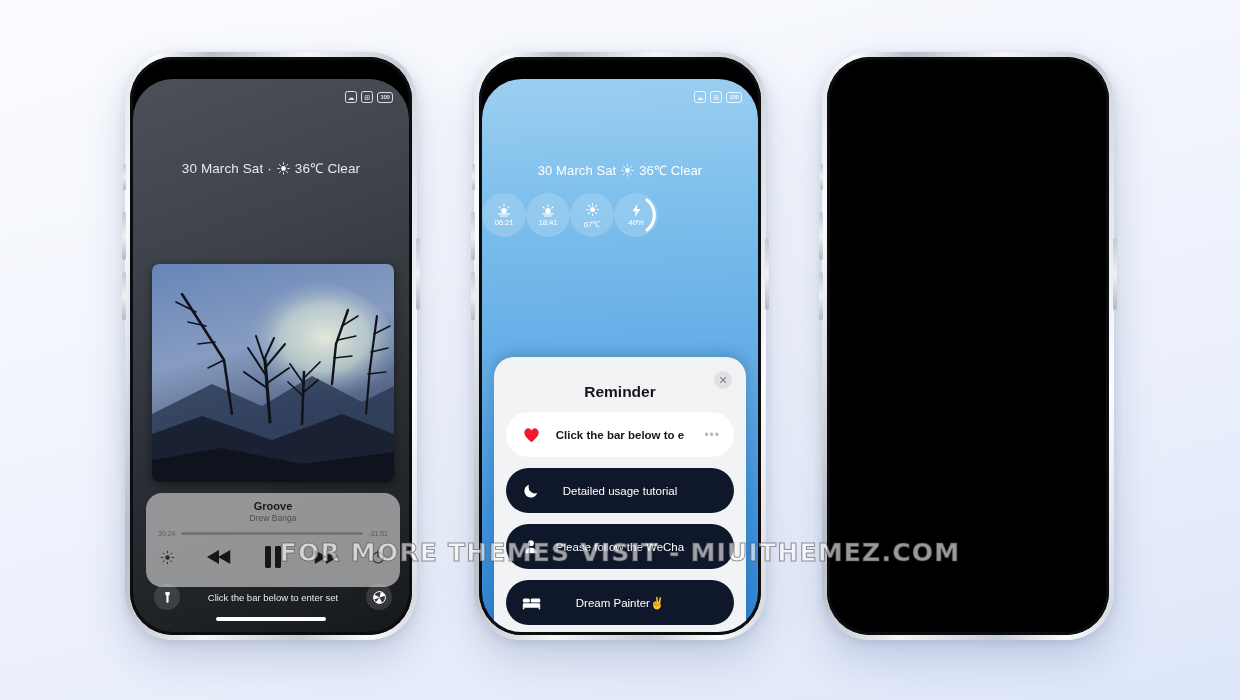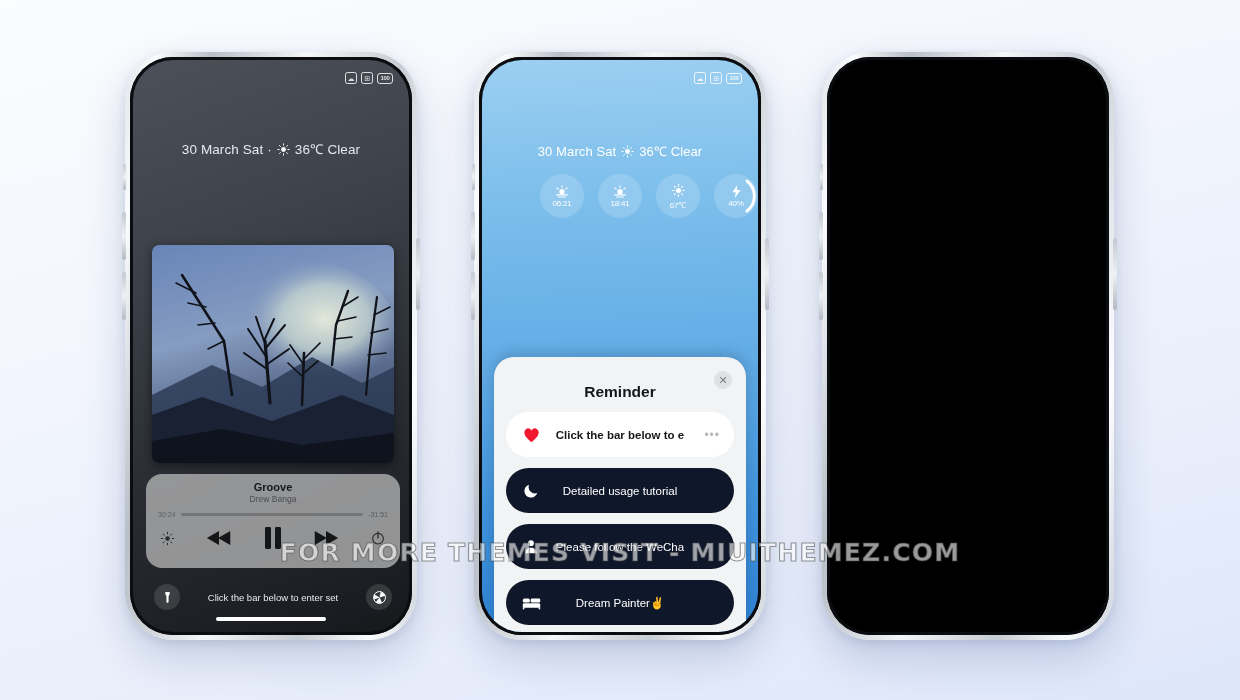--- a/index.html
+++ b/index.html
@@ -16,21 +16,21 @@
     border-radius:48px;
     background: linear-gradient(100deg,#dfe3e8 0%,#fbfcfd 8%,#b9bfc7 22%,#f4f6f8 46%,#c7cdd4 70%,#fcfdfe 88%,#cfd5dc 100%);
     padding:5px;
     box-shadow: 0 18px 40px rgba(60,80,130,.22), 0 3px 10px rgba(60,80,130,.14);
   }
   .phone-inner {
     width:100%; height:100%; border-radius:43px; overflow:hidden;
     position:relative; background:#000;
     box-shadow: inset 0 0 0 3px #0b0d10;
   }
-  .screen { position:absolute; inset:3px; border-radius:40px; overflow:hidden; }
+  .screen { position:absolute; inset:3px; border-radius:40px; overflow:hidden;margin-top:19px; }
 
   
   .btn-side { position:absolute; background:linear-gradient(180deg,#c3c9d1,#eef1f4,#b4bac2); border-radius:2px; }
   .bs-l1 { left:-2px; top:112px; width:3px; height:26px; }
   .bs-l2 { left:-3px; top:160px; width:4px; height:48px; }
   .bs-l3 { left:-3px; top:220px; width:4px; height:48px; }
   .bs-r1 { right:-3px; top:186px; width:4px; height:72px; }
 
   #phone1 { left:125px; top:52px; }
   #phone2 { left:474px; top:52px; }
@@ -80,21 +80,21 @@
     display:flex; align-items:center; justify-content:space-between; padding:0 4px; }
   .bb-round { width:26px; height:26px; border-radius:50%; background:rgba(255,255,255,.13);
               display:flex; align-items:center; justify-content:center; color:#fff; }
   .bb-text { font-size:9.5px; color:#e9eaec; white-space:nowrap; overflow:hidden; text-overflow:clip; }
 
   
   #p2screen { background: linear-gradient(178deg,#9ccff1 0%,#7fc0ec 22%,#62ace6 52%,#3f93dd 78%,#2f83d6 100%); }
   #p2screen .ls-date { margin-top:82px; color:#ffffff; font-size:13px; }
   #p2screen .ls-time { margin-top:5px; font-size:58px; color:#fff;
      font-family:"DejaVu Sans", sans-serif; letter-spacing:1px; }
-  .wrow { display:flex; justify-content:flex-end; gap:14px; margin-top:14px; }
+  .wrow { display:flex; justify-content:flex-start; margin-top:14px; }
   .wchip { width:44px; height:44px; border-radius:50%; background:rgba(255,255,255,.17);
            display:flex; flex-direction:column; align-items:center; justify-content:center;
            color:#fff; position:relative; }
   .wchip .wlbl { font-size:8px; margin-top:1px; letter-spacing:-.2px; }
   .batt-ring { position:absolute; inset:0; }
 
   .sheet {
     position:absolute; left:12px; right:12px; bottom:0; height:275px;
     background:#f2f3f5; border-radius:20px 20px 0 0; padding:22px 12px 0;
     box-shadow:0 -3px 14px rgba(0,0,0,.18); }

